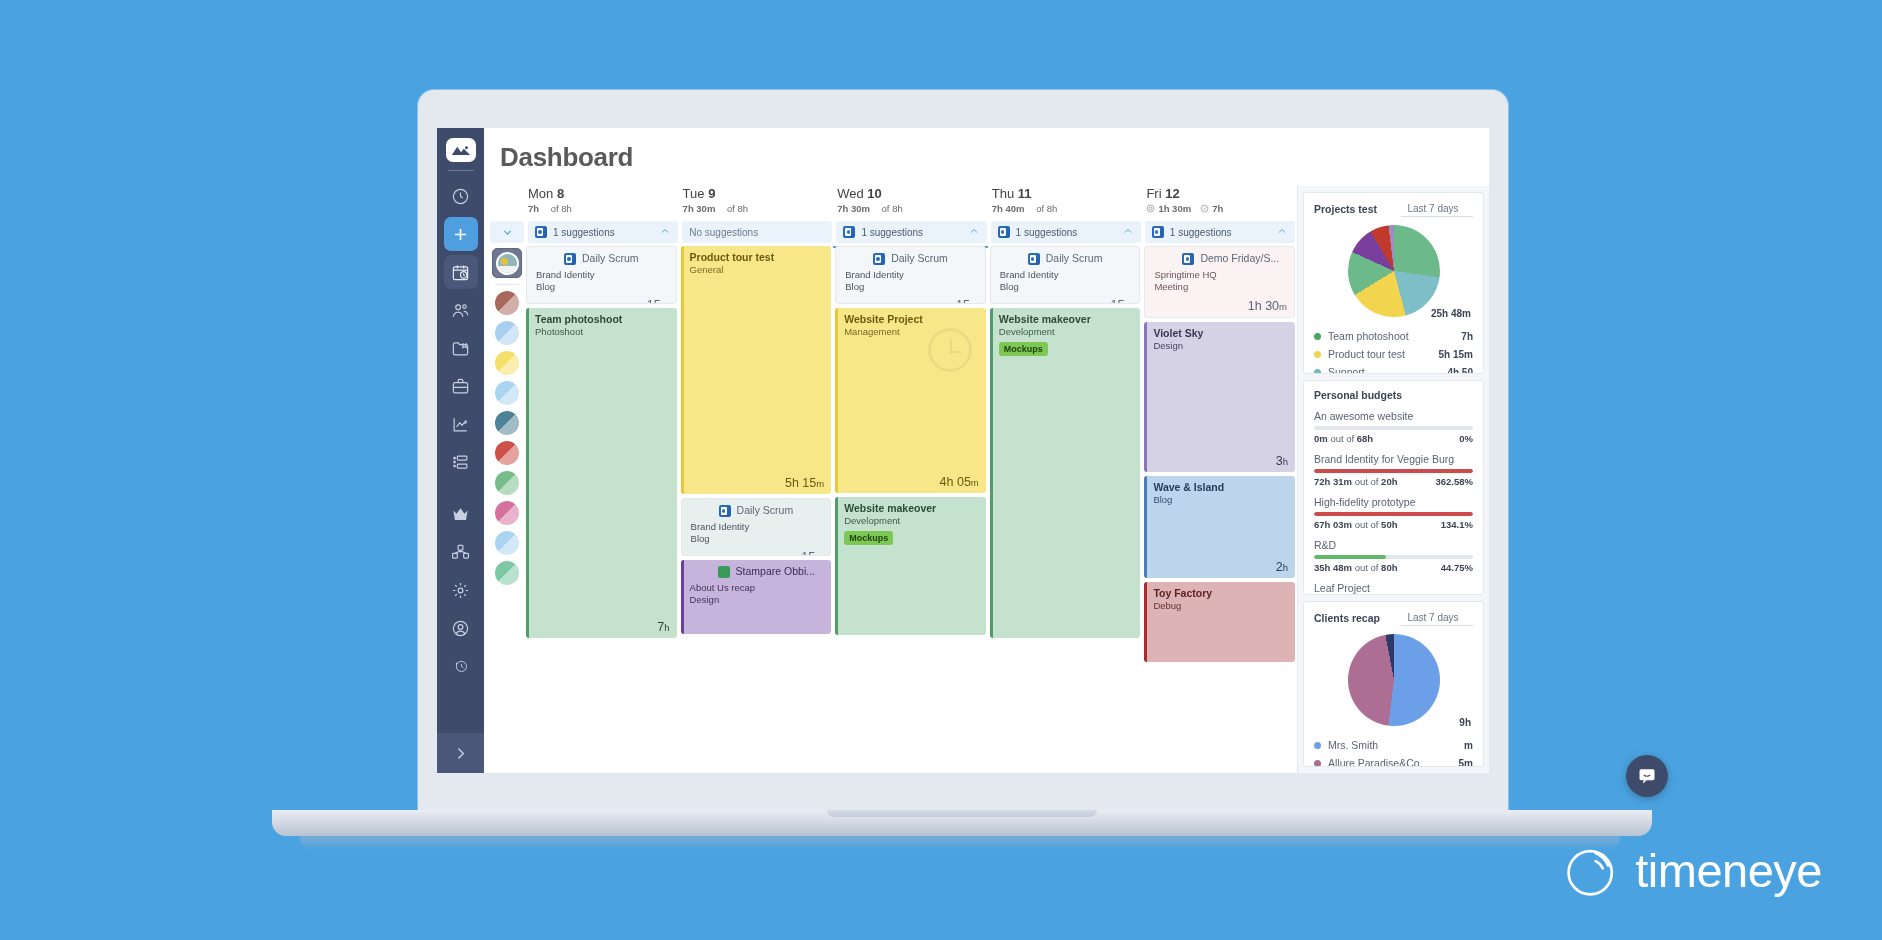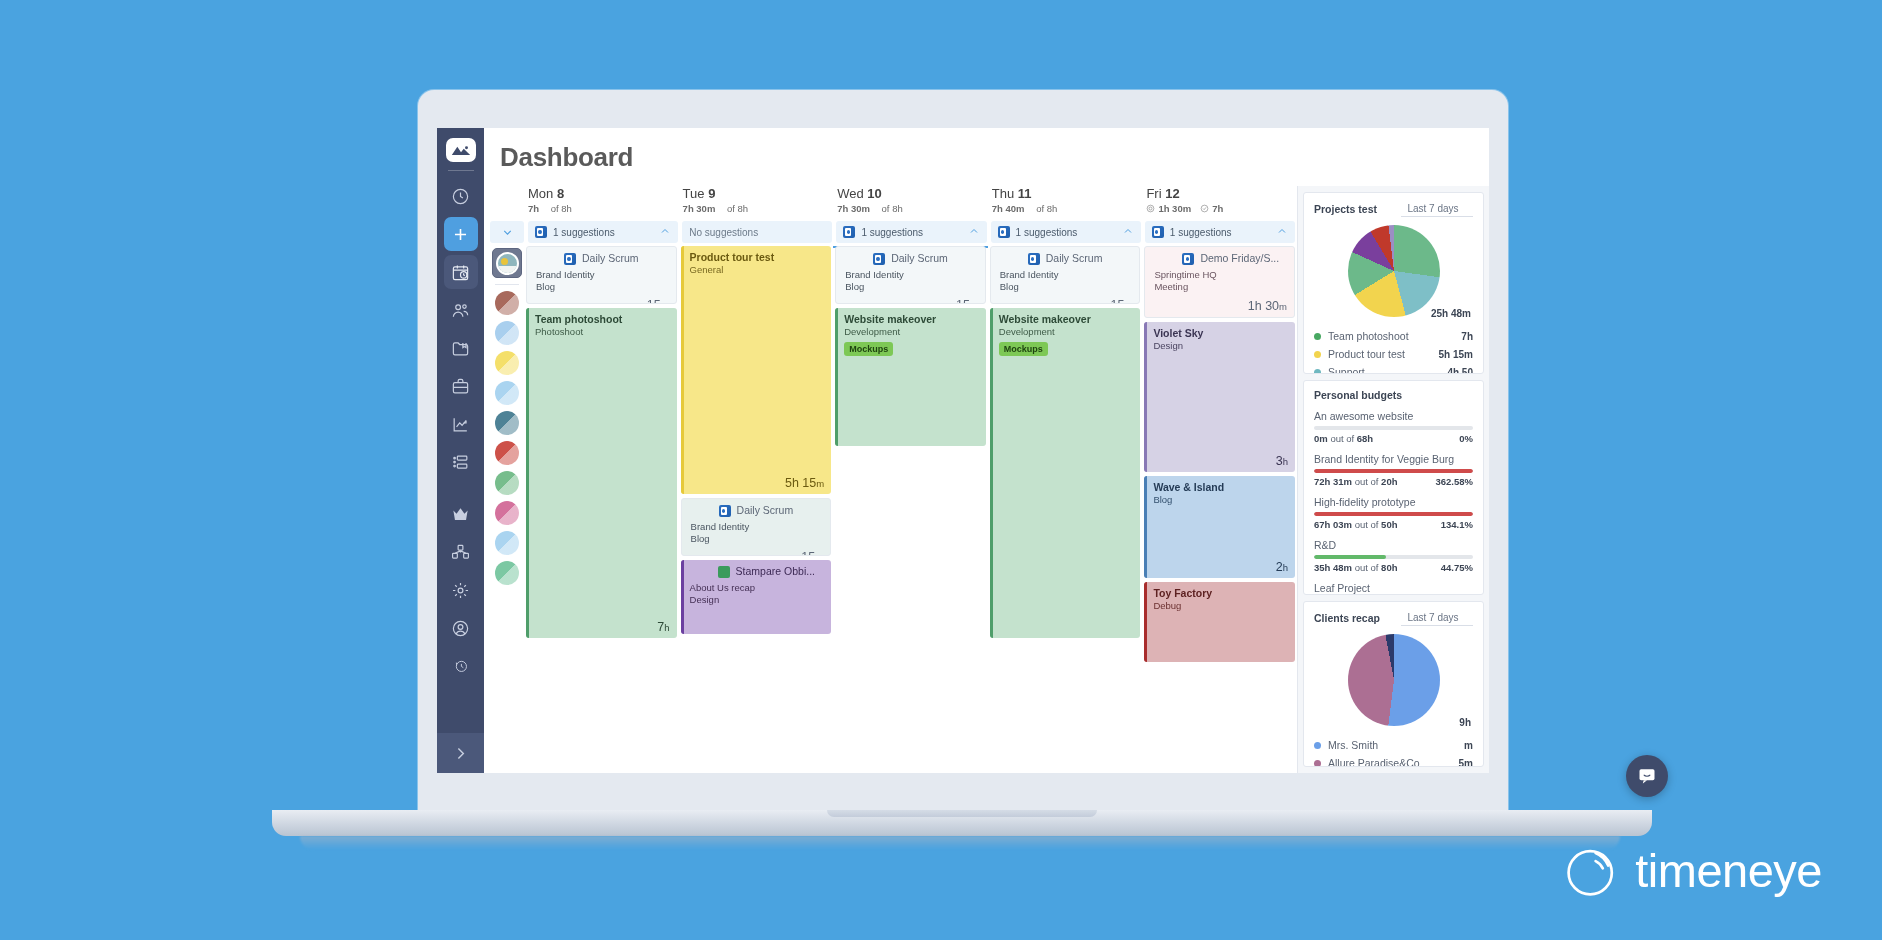--- a/index.html
+++ b/index.html
@@ -574,20 +574,27 @@
                 <div class="ev" style="background: rgb(243, 247, 249); height: 58px; border: 1px solid rgb(228, 233, 238);">
                   <span class="bar dashed" style="color:#cfd9de;background:transparent"></span>
                   <div class="ev-head">
                     <span class="ol-ico"></span>
                <span class="ev-title light">Daily Scrum</span>
                   </div>
                   <div class="ev-sub b" style="color:#4a5560">Brand Identity</div>
                   <div class="ev-sub" style="color:#4a5560">Blog</div>
                   <div class="ev-dur" style="color:#5c6676">15<small>m</small></div>
                 </div>
+                <div class="ev" style="background: rgb(247, 231, 137); height: 185px;">
+                  <span class="bar" style="color:#e6c93a;background:#e6c93a"></span>
+                  <span class="clock-ghost"></span>
+                  <div class="ev-title" style="color:#6b5a10">Website Project</div>
+                  <div class="ev-sub" style="color:#7a6a22">Management</div>
+                  <div class="ev-dur" style="color:#6b5a10">4h 05<small>m</small></div>
+                </div>
                 <div class="ev" style="background: rgb(196, 226, 205); height: 138px;">
                   <span class="bar" style="color:#4f9e6a;background:#4f9e6a"></span>
                   <div class="ev-title" style="color:#2d4a37">Website makeover</div>
                   <div class="ev-sub" style="color:#3f5c48">Development</div>
                   <span class="tag">Mockups</span>
                 </div>
               </div>
               <div class="day-col">
                 <div class="ev" style="background: rgb(243, 247, 249); height: 58px; border: 1px solid rgb(228, 233, 238);">
                   <span class="bar dashed" style="color:#cfd9de;background:transparent"></span>

